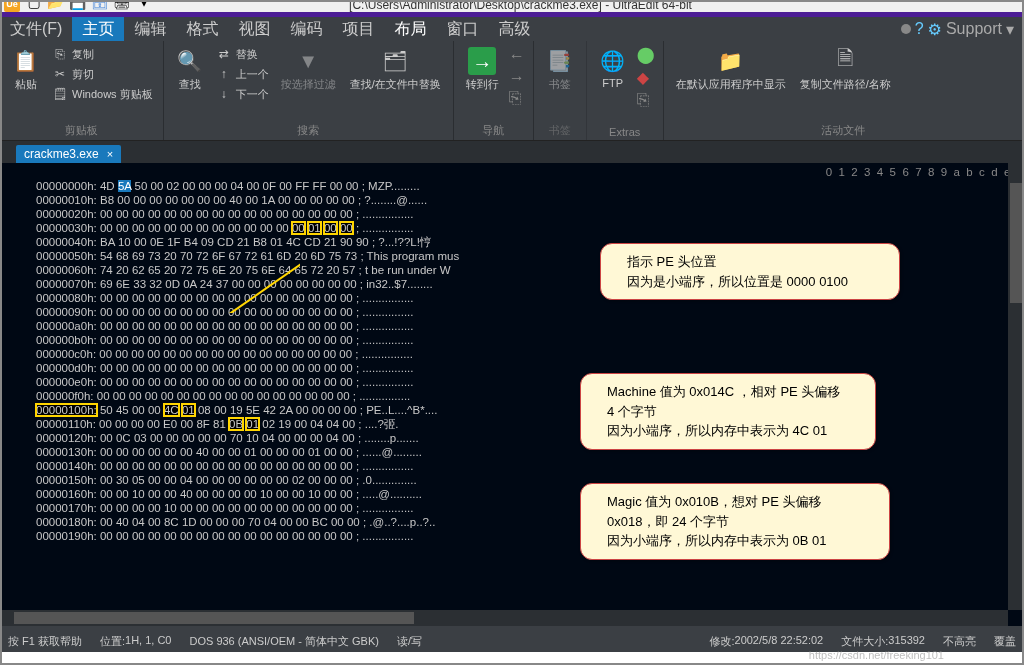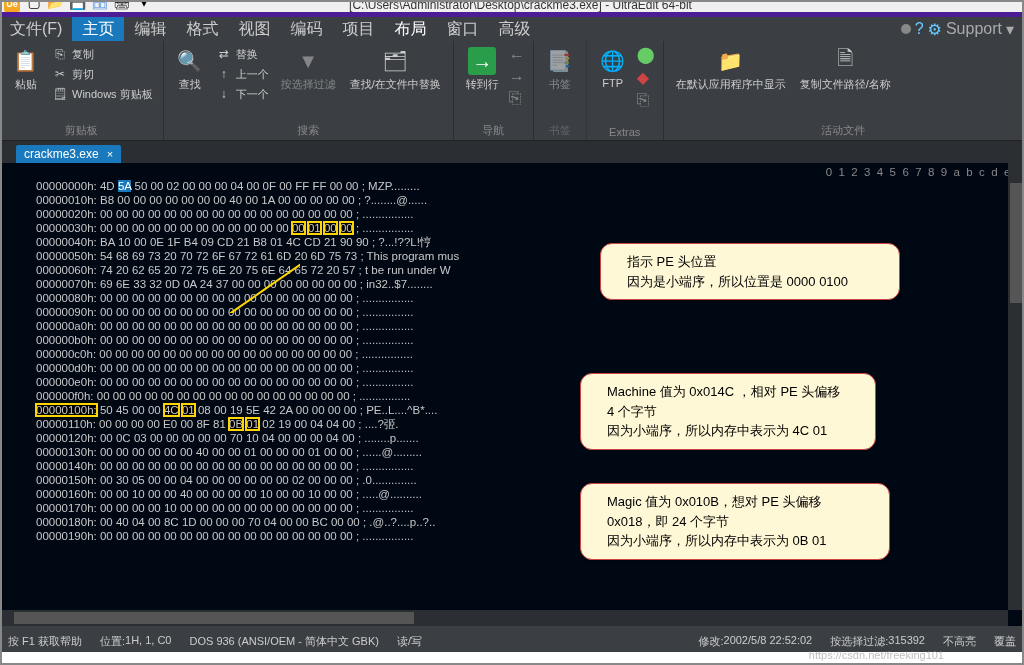--- a/index.html
+++ b/index.html
@@ -257,21 +257,21 @@
       <span>1H, 1, C0</span>
     </span>
   <span class="cell">DOS  936  (ANSI/OEM - 简体中文 GBK)</span>
   <span class="cell">读/写</span>
   <span class="sp"></span>
   <span class="cell">
       <span>修改:</span> 
       <span>2002/5/8 22:52:02</span>
     </span>
   <span class="cell">
-      <span>按选择过滤:</span> 
+      <span>文件大小:</span> 
       <span>315392</span>
     </span>
   <span class="cell">不高亮</span>
   <span class="cell">覆盖</span>
 </div>
 
 <div class="watermark">https://csdn.net/freeking101</div>
 <div class="border"></div>
 
 </body></html>

